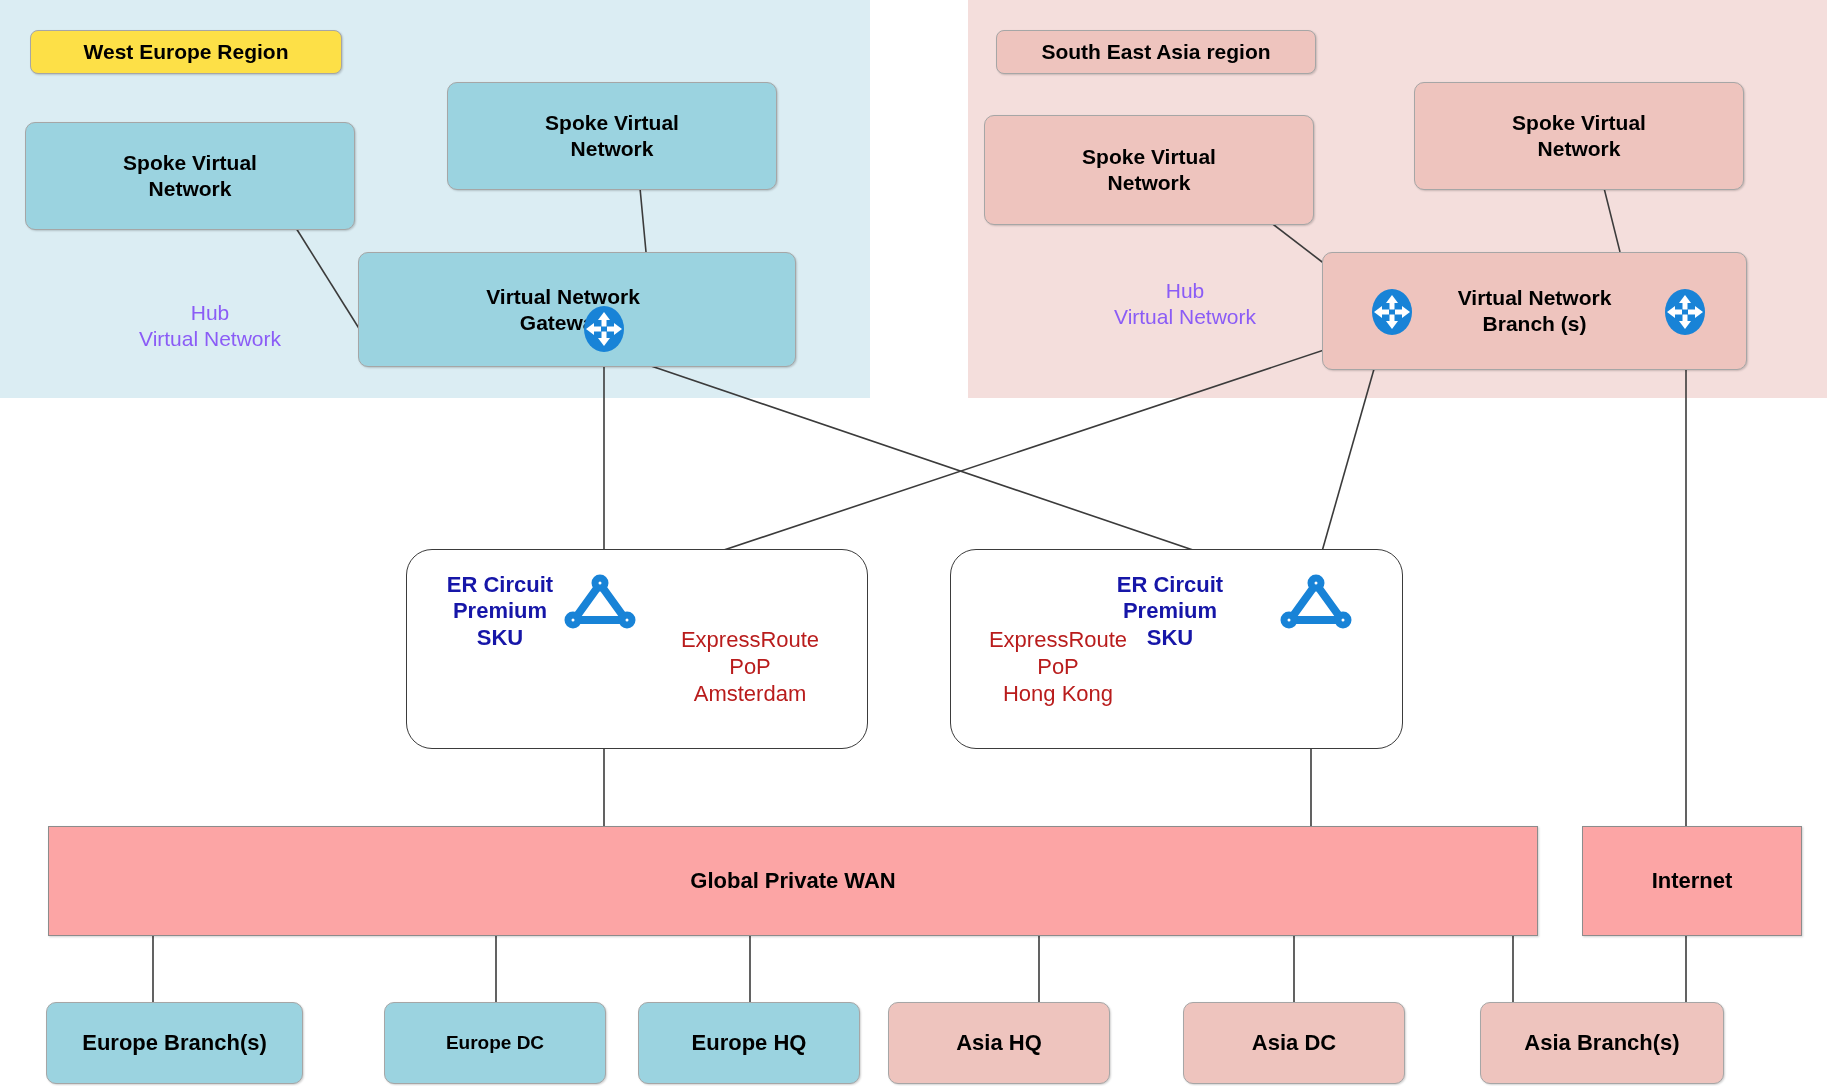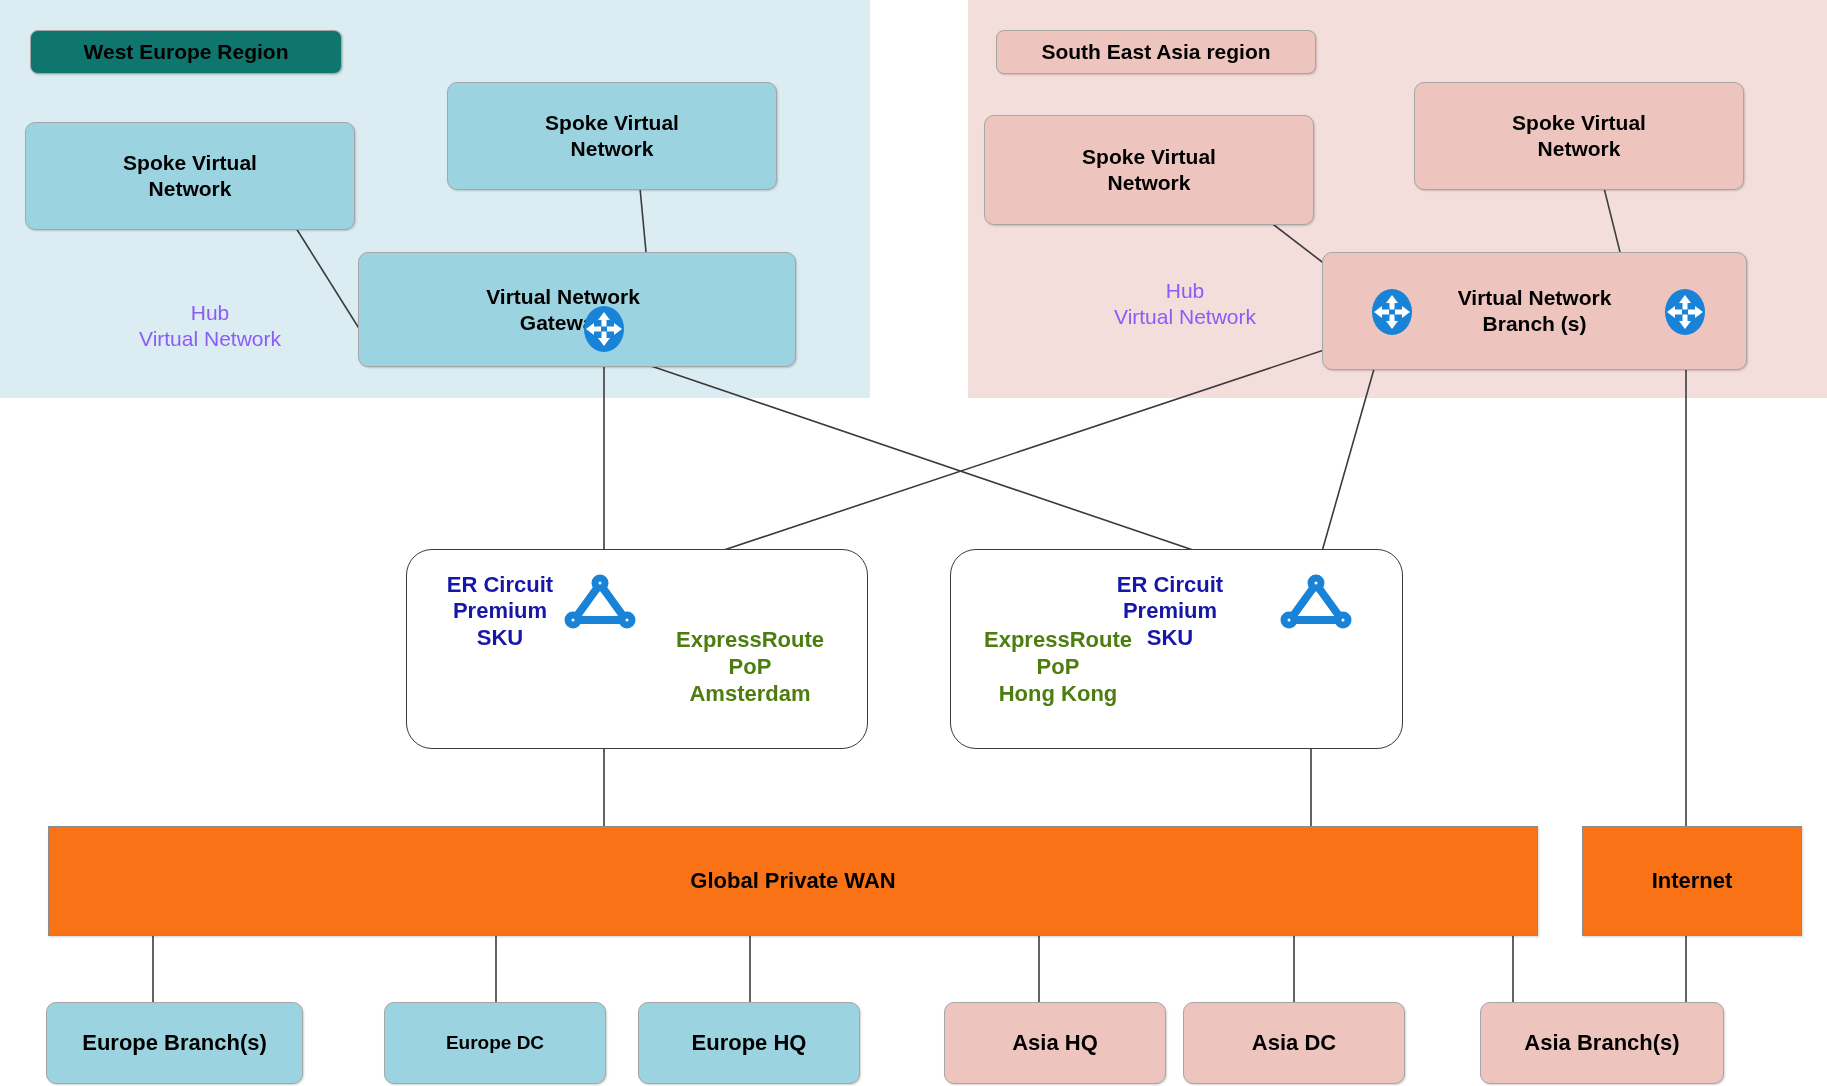--- a/index.html
+++ b/index.html
@@ -51,42 +51,42 @@
     border-radius: 10px;
     box-shadow: 1px 1px 2px rgba(0,0,0,0.18);
   }
   .node.pink {
     background: #eec4be;
     border: 1px solid #a6a6a6;
     border-radius: 10px;
     box-shadow: 1px 1px 2px rgba(0,0,0,0.18);
   }
   .node.gray {
-    background: #f97316;
+    background: #fca5a5;
     border: 1px solid #8c8c8c;
     box-shadow: 1px 1px 2px rgba(0,0,0,0.18);
   }
   .node.white {
     background: #ffffff;
     border: 1px solid #3b3b3b;
     border-radius: 26px;
   }
   .region-label {
     position: absolute;
     box-sizing: border-box;
     display: flex;
     align-items: center;
     justify-content: center;
     font-weight: bold;
     border-radius: 8px;
     border: 1px solid #a6a6a6;
     box-shadow: 1px 1px 2px rgba(0,0,0,0.18);
     z-index: 12;
   }
-  .region-label.eu { background: #0f766e; }
+  .region-label.eu { background: #fde047; }
   .region-label.asia { background: #eec4be; }
 
   .floating-text {
     position: absolute;
     text-align: center;
     font-weight: normal;
     color: #8b5cf6;
     line-height: 1.22;
     z-index: 11;
   }
@@ -102,22 +102,22 @@
     position: absolute;
     text-align: center;
     font-weight: bold;
     color: #1616a8;
     line-height: 1.2;
     z-index: 21;
   }
   .pop-label {
     position: absolute;
     text-align: center;
-    font-weight: bold;
-    color: #4d7c0f;
+    font-weight: normal;
+    color: #b91c1c;
     line-height: 1.22;
     z-index: 21;
   }
 </style>
 </head>
 <body>
 
 <div id="canvas">
 
   <div class="region eu" style="left:0px; top:0px; width:870px; height:398px;"></div>
@@ -278,21 +278,21 @@
 
   <div class="node blue" style="left:46px; top:1002px; width:257px; height:82px; font-size:22px;">
     <span>Europe Branch(s)</span>
   </div>
   <div class="node blue" style="left:384px; top:1002px; width:222px; height:82px; font-size:19px;">
     <span>Europe DC</span>
   </div>
   <div class="node blue" style="left:638px; top:1002px; width:222px; height:82px; font-size:22px;">
     <span>Europe HQ</span>
   </div>
-  <div class="node pink" style="left:944px; top:1002px; width:222px; height:82px; font-size:22px;">
+  <div class="node pink" style="left:888px; top:1002px; width:222px; height:82px; font-size:22px;">
     <span>Asia HQ</span>
   </div>
   <div class="node pink" style="left:1183px; top:1002px; width:222px; height:82px; font-size:22px;">
     <span>Asia DC</span>
   </div>
   <div class="node pink" style="left:1480px; top:1002px; width:244px; height:82px; font-size:22px;">
     <span>Asia Branch(s)</span>
   </div>
 
   <svg id="edges">

